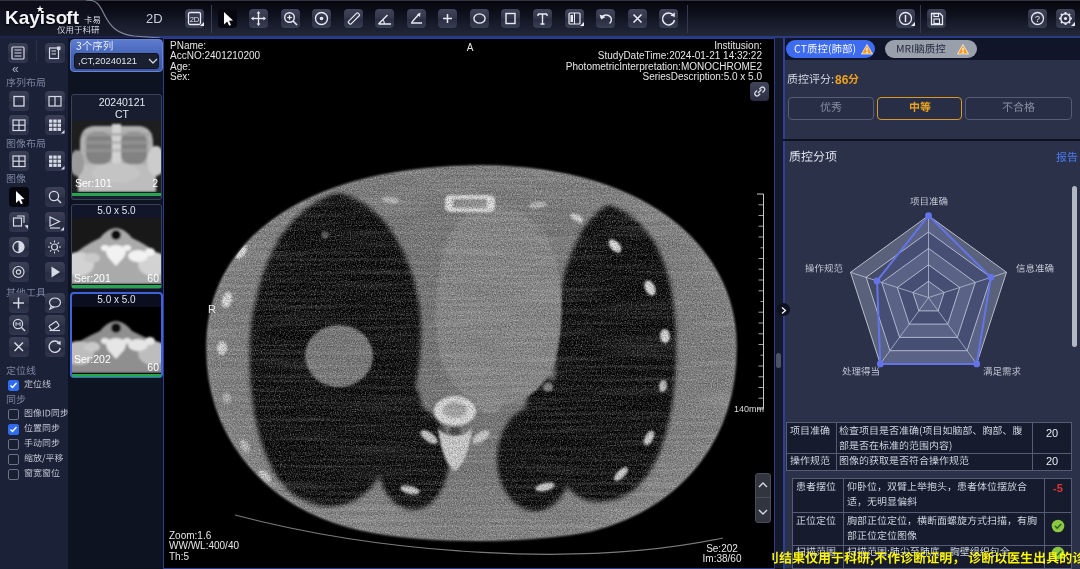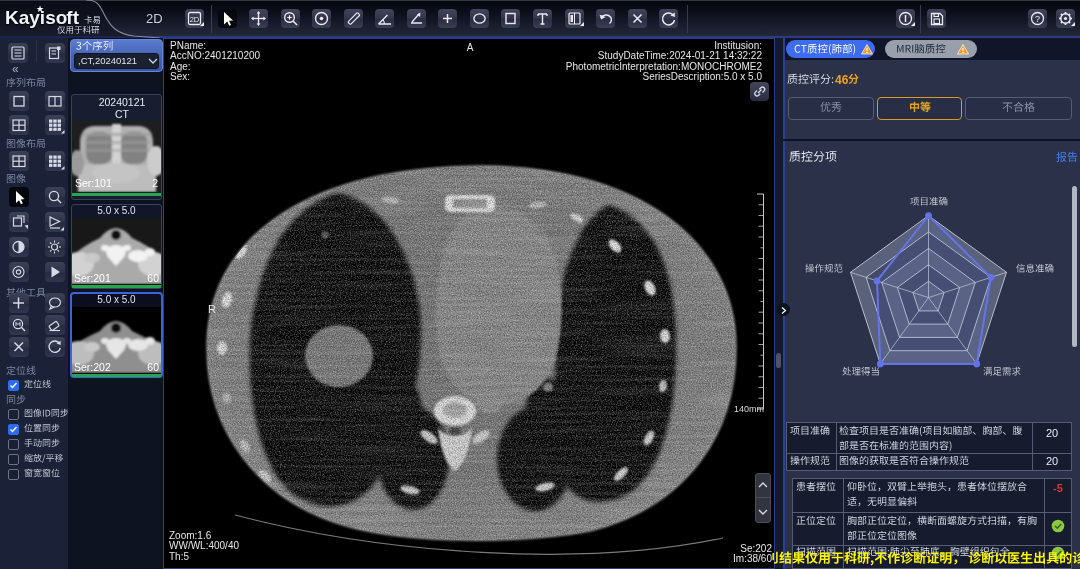--- a/index.html
+++ b/index.html
@@ -538,21 +538,21 @@
 <path d="M35,42 L44,52 L53,42 Z" fill="#e6e6e6"></path>
 <ellipse cx="33" cy="34" rx="4" ry="3" fill="#e6e6e6"></ellipse>
 <ellipse cx="55" cy="34" rx="4" ry="3" fill="#e6e6e6"></ellipse>
 </g>
 <defs>
       <filter id="nb72307">
         <feGaussianBlur stdDeviation="1"></feGaussianBlur>
       </filter>
     </defs>
 </svg>
-<div class="abs" style="left:74px;top:361px;color:#fff;font-size:10.5px">Ser:202</div>
+<div class="abs" style="left:74px;top:353px;color:#fff;font-size:10.5px">Ser:202</div>
 <div class="abs" style="left:136px;top:361px;width:23px;text-align:right;color:#fff;font-size:10.5px">60</div>
 <div class="abs" style="left:72px;top:374px;width:89px;height:3px;background:#27a54a"></div>
 <div class="abs" style="left:163px;top:38px;width:612px;height:531px;background:#000;border:1px solid #2a3c8a"></div>
 <svg style="position:absolute;left:163px;top:38px" width="612" height="531" viewBox="0 0 612 531">
     <defs>
       <radialGradient id="bodyg" cx="50%" cy="47%" r="62%">
 <stop offset="0%" stop-color="#6e6e6e"></stop>
         <stop offset="55%" stop-color="#757575"></stop>
 <stop offset="80%" stop-color="#808080"></stop>
         <stop offset="94%" stop-color="#8a8a8a"></stop>
@@ -640,21 +640,21 @@
 <div class="abs" style="left:170px;top:41px;font-size:10px;color:#e6e6e6;line-height:10.3px">PName:<br>AccNO:2401210200<br>Age:<br>Sex:</div>
 <div class="abs" style="left:400px;top:43px;width:140px;text-align:center;font-size:10px;color:#e6e6e6;line-height:10.3px">A</div>
 <div class="abs" style="right:318px;top:41px;text-align:right;font-size:10px;color:#e6e6e6;line-height:10.3px">Institusion:<br>StudyDateTime:2024-01-21 14:32:22<br>PhotometricInterpretation:MONOCHROME2<br>SeriesDescription:5.0 x 5.0</div>
 <div class="abs" style="left:750px;top:82px;width:19px;height:19px;border-radius:4px;background:linear-gradient(180deg,#42455a,#2b2e42)"><svg width="19" height="19">
       <g stroke="#d8dce8" stroke-width="1.3" fill="none">
         <path d="M8,11 L11.5,7.5 M7,8.5 l-1.8,1.8 a2.3,2.3 0 0 0 3.2,3.2 l1.8,-1.8 M12.5,10.5 l1.8,-1.8 a2.3,2.3 0 0 0 -3.2,-3.2 l-1.8,1.8"></path>
       </g>
     </svg></div>
 <div class="abs" style="left:208px;top:303px;font-size:11px;color:#e8e8e8">R</div>
 <div class="abs" style="left:169px;top:531px;font-size:10px;color:#e6e6e6;line-height:10.3px">Zoom:1.6<br>WW/WL:400/40<br>Th:5</div>
-<div class="abs" style="left:672px;top:544px;width:100px;text-align:right;font-size:10px;color:#e6e6e6;line-height:10.3px">Se:202<br>Im:38/60</div>
+<div class="abs" style="left:672px;top:544px;width:100px;text-align:center;font-size:10px;color:#e6e6e6;line-height:10.3px">Se:202<br>Im:38/60</div>
 <div class="abs" style="left:690px;top:404px;width:74px;text-align:right;font-size:9px;color:#dcdcdc">140mm</div>
 <svg class="abs" style="left:755px;top:190px" width="12" height="225">
     <line x1="8.5" y1="4" x2="8.5" y2="219" stroke="#c9c9c9" stroke-width="1"></line>
     <line x1="2" y1="4" x2="8.5" y2="4" stroke="#c9c9c9" stroke-width="1"></line>
     <line x1="2" y1="219" x2="8.5" y2="219" stroke="#c9c9c9" stroke-width="1"></line>
     <line x1="3.5" y1="14.8" x2="8.5" y2="14.8" stroke="#c9c9c9" stroke-width="0.8"></line>
     <line x1="3.5" y1="25.5" x2="8.5" y2="25.5" stroke="#c9c9c9" stroke-width="0.8"></line>
     <line x1="3.5" y1="36.2" x2="8.5" y2="36.2" stroke="#c9c9c9" stroke-width="0.8"></line>
     <line x1="3.5" y1="47.0" x2="8.5" y2="47.0" stroke="#c9c9c9" stroke-width="0.8"></line>
     <line x1="5.5" y1="57.8" x2="8.5" y2="57.8" stroke="#c9c9c9" stroke-width="0.8"></line>
@@ -720,21 +720,21 @@
   </svg>
 <svg style="position:absolute;left:787.0px;top:74.0px;overflow:visible" width="48" height="13">
     <g transform="translate(0 9.02) scale(0.01100 -0.01100)" fill="#dde2ed">
       <use href="#g38" x="0"></use>
       <use href="#g39" x="1000"></use>
       <use href="#g47" x="2000"></use>
       <use href="#g48" x="3000"></use>
       <use href="#g49" x="4000"></use>
     </g>
   </svg>
-<div class="abs" style="left:835.1px;top:73px;font-size:12px;font-weight:bold;color:#f0a21d">46</div>
+<div class="abs" style="left:835.1px;top:73px;font-size:12px;font-weight:bold;color:#f0a21d">86</div>
 <svg style="position:absolute;left:848.1px;top:74.0px;overflow:visible" width="12" height="13">
     <g transform="translate(0 9.02) scale(0.01100 -0.01100)" fill="#f0a21d">
       <use href="#g50" x="0"></use>
     </g>
   </svg>
 <div class="abs" style="left:788px;top:97px;width:86px;height:23px;border:1px solid #555c73;border-radius:4px;background:#272e45"></div>
 <svg style="position:absolute;left:820.0px;top:102.0px;overflow:visible" width="23" height="13">
     <g transform="translate(0 9.02) scale(0.01100 -0.01100)" fill="#8a92a6">
       <use href="#g51" x="0"></use>
       <use href="#g52" x="1000"></use>

